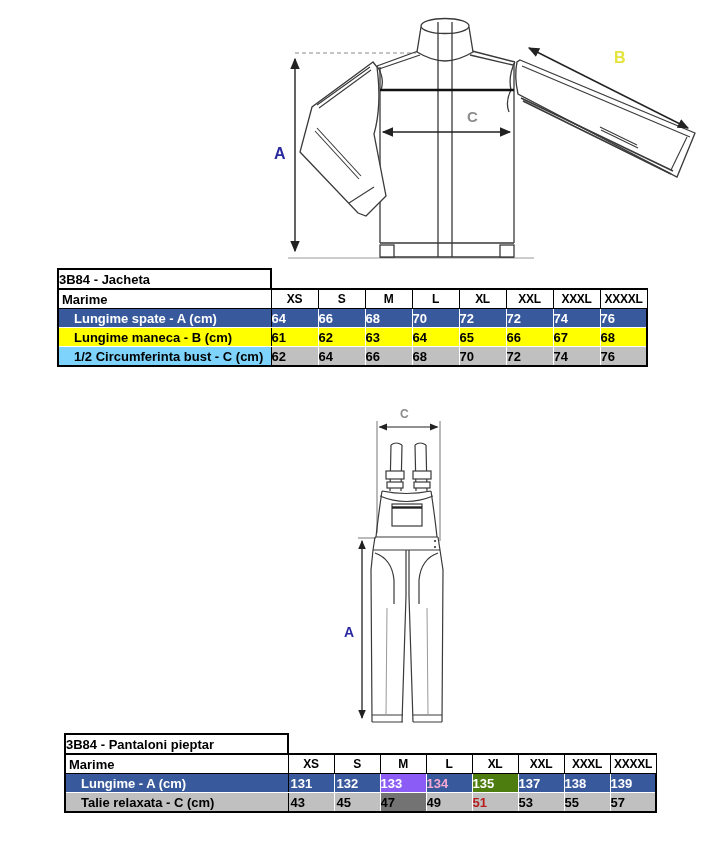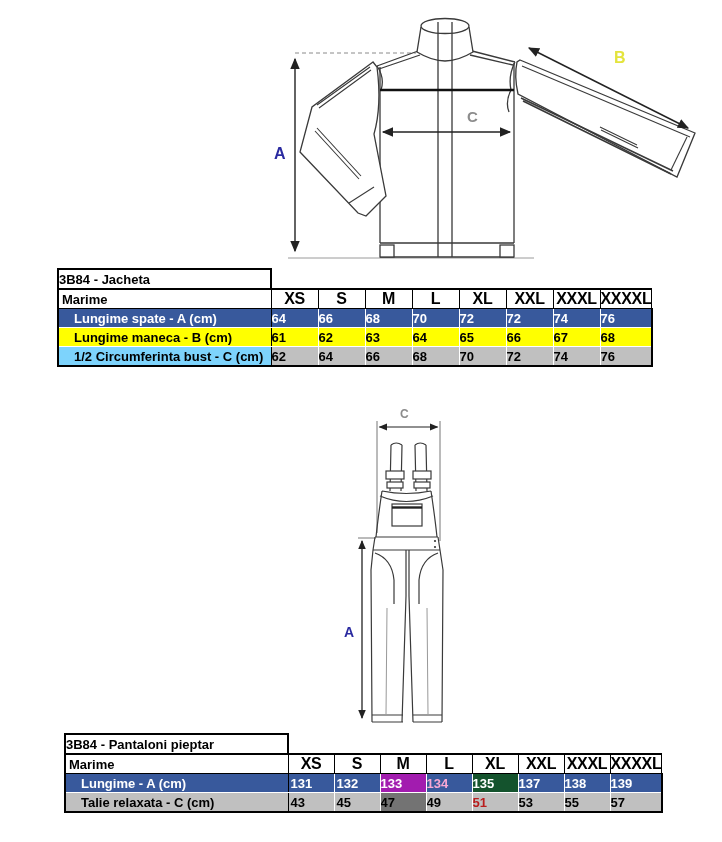--- a/index.html
+++ b/index.html
@@ -7,21 +7,21 @@
   .fig{position:absolute}
   #jacket-fig{left:270px;top:10px;width:440px;height:258px}
   #pants-fig{left:330px;top:400px;width:180px;height:340px}
   .table-wrap{position:absolute}
   #jacket-table-wrap{left:57px;top:268px}
   #pants-table-wrap{left:64px;top:733px}
   table.size-table{border-collapse:collapse;table-layout:fixed}
   table.size-table td{font-family:"Liberation Sans",sans-serif;font-weight:bold;font-size:13px;height:18px;padding:0;overflow:hidden;white-space:nowrap;vertical-align:middle}
   td.title{border:2px solid #000;border-bottom:1px solid #000;padding-left:3px;text-align:left}
   td.ghost{border:none}
-  tr.hdr-row td{border:1px solid #000;border-top:2px solid #000;text-align:center;font-size:16px;letter-spacing:-0.3px}
+  tr.hdr-row td{border:1px solid #000;border-top:2px solid #000;text-align:center;font-size:12px;letter-spacing:-0.3px}
   tr.hdr-row td.lbl{text-align:left;padding-left:3px;border-left:2px solid #000;font-size:13px;letter-spacing:0}
   tr.data-row td{border:1px solid #fff;text-align:left}
   tr.data-row td.lbl{text-align:left;padding-left:15px;border-left:2px solid #000;border-right:1px solid #000}
   tr.data-row td.val:last-child{border-right:2px solid #000}
   table.size-table tr:last-child td{border-bottom:2px solid #000}
   
   #pants-table tr.data-row td:nth-child(2),
   #pants-table tr.data-row td:nth-child(3){text-align:left;padding-left:2px}
 </style>
 </head>
@@ -223,23 +223,23 @@
           <td class="val">L</td>
           <td class="val">XL</td>
           <td class="val">XXL</td>
           <td class="val">XXXL</td>
           <td class="val">XXXXL</td>
         </tr>
         <tr class="data-row">
           <td class="lbl" style="background:#38599C;color:#FFFFFF">Lungime - A (cm)</td>
           <td class="val" style="background:#38599C;color:#FFFFFF">131</td>
           <td class="val" style="background:#38599C;color:#FFFFFF">132</td>
-          <td class="val" style="background:#a21caf;color:#FFFFFF">133</td>
+          <td class="val" style="background:#8b5cf6;color:#FFFFFF">133</td>
           <td class="val" style="background:#38599C;color:#f9a8d4">134</td>
-          <td class="val" style="background:#14532d;color:#FFFFFF">135</td>
+          <td class="val" style="background:#4d7c0f;color:#FFFFFF">135</td>
           <td class="val" style="background:#38599C;color:#FFFFFF">137</td>
           <td class="val" style="background:#38599C;color:#FFFFFF">138</td>
           <td class="val" style="background:#38599C;color:#FFFFFF">139</td>
         </tr>
         <tr class="data-row">
           <td class="lbl" style="background:#C0C0C0;color:#000000">Talie relaxata - C (cm)</td>
           <td class="val" style="background:#C0C0C0;color:#000000">43</td>
           <td class="val" style="background:#C0C0C0;color:#000000">45</td>
           <td class="val" style="background:#737373;color:#000000">47</td>
           <td class="val" style="background:#C0C0C0;color:#000000">49</td>

